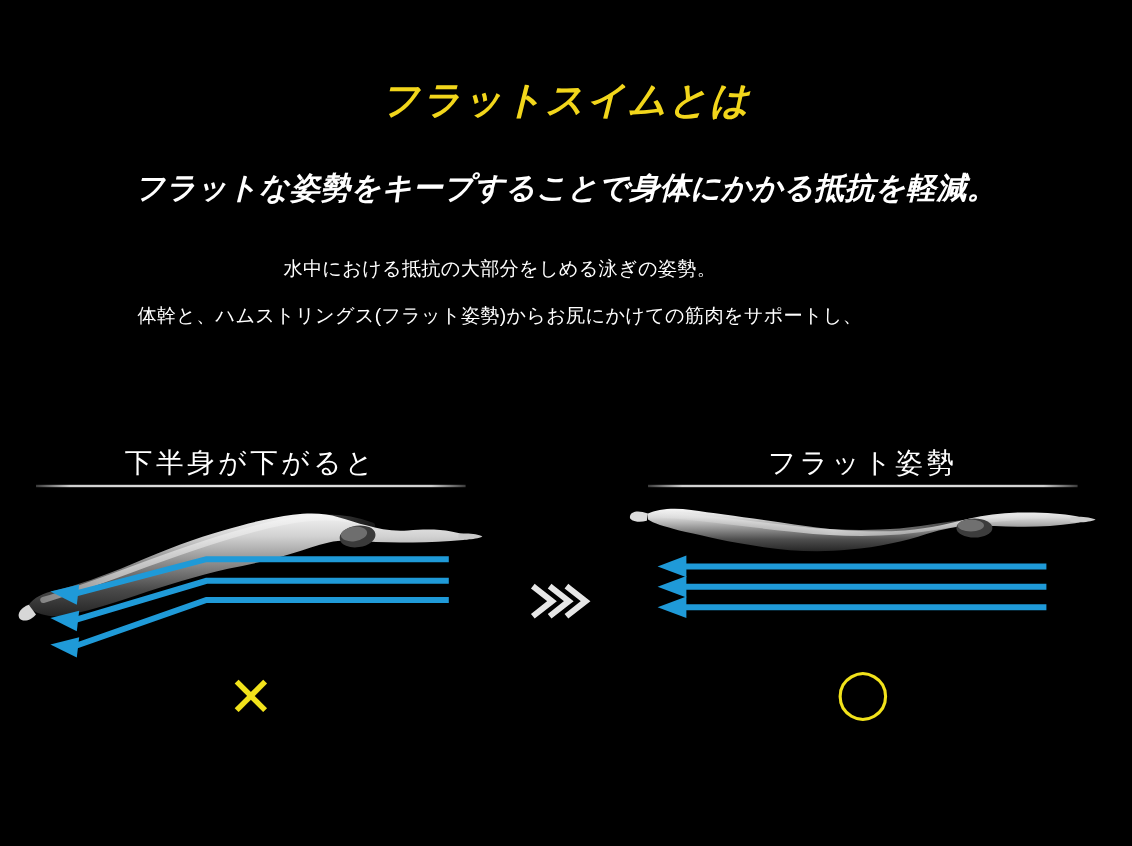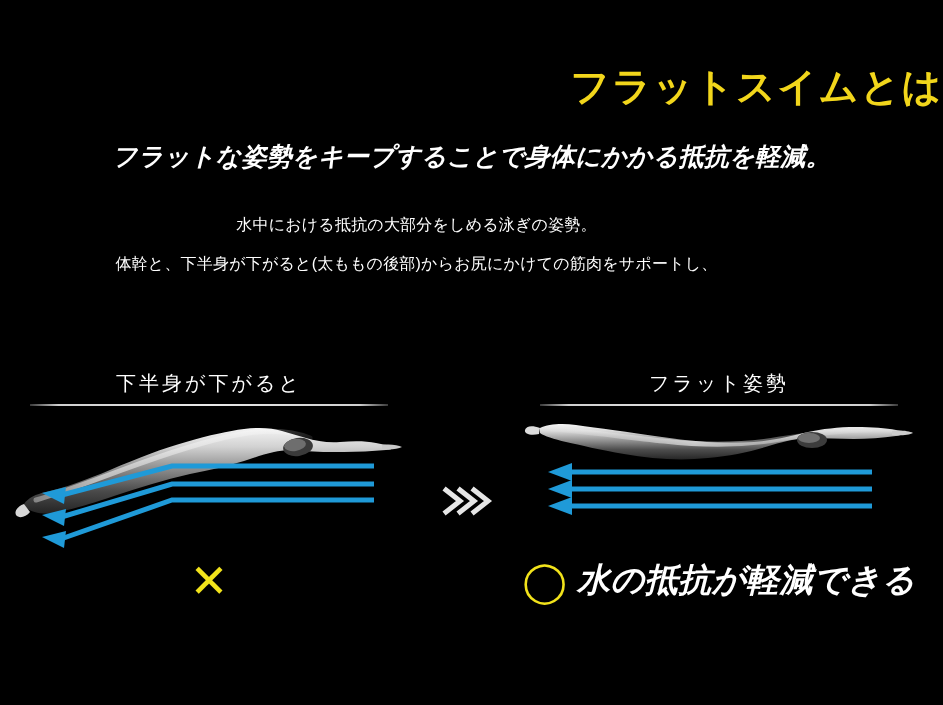--- a/index.html
+++ b/index.html
@@ -17,27 +17,28 @@
     font-family: "Liberation Sans", "DejaVu Sans", sans-serif;
     -webkit-font-smoothing: antialiased;
   }
 
   
   .title {
     position: absolute;
     top: 66px;
     left: 0;
     width: 943px;
-    text-align: right;
+    text-align: center;
     color: #f2d61b;
-    font-size: 39px;
+    font-size: 32px;
     font-weight: bold;
     letter-spacing: 1.5px;
     line-height: 1.1;
     white-space: nowrap;
+    font-style: italic;
   }
   .subtitle {
     position: absolute;
     top: 140px;
     left: 0;
     width: 943px;
     text-align: center;
     color: #ffffff;
     font-size: 25px;
     font-weight: bold;
@@ -66,21 +67,21 @@
   .panel.left  { left: 14px; }
   .panel.right { left: 524px; text-decoration: underline; }
 
   .panel-heading {
     position: absolute;
     top: 0;
     left: 0;
     width: 390px;
     text-align: center;
     color: #ffffff;
-    font-size: 20px;
+    font-size: 23px;
     letter-spacing: 3px;
     white-space: nowrap;
   }
   .panel-rule {
     position: absolute;
     top: 34px;
     left: 16px;
     width: 358px;
     height: 2px;
     background: linear-gradient(to right, #3a3a3a 0%, #cfcfcf 8%, #e8e8e8 50%, #cfcfcf 92%, #3a3a3a 100%);
@@ -130,21 +131,21 @@
 <body>
 
 <div id="page">
 
   <div class="title">フラットスイムとは</div>
 
   <div class="subtitle">フラットな姿勢をキープすることで身体にかかる抵抗を軽減。</div>
 
   <div class="body-copy">
     <p>水中における抵抗の大部分をしめる泳ぎの姿勢。</p>
-    <p>体幹と、下半身が下がると(太ももの後部)からお尻にかけての筋肉をサポートし、</p>
+    <p>体幹と、ハムストリングス(フラット姿勢)からお尻にかけての筋肉をサポートし、</p>
   </div>
 
   <div class="panel left">
 
     <div class="panel-heading">下半身が下がると</div>
 
     <div class="panel-rule"></div>
 
     <div class="art">
       <svg width="390" height="130" viewBox="0 0 390 130" xmlns="http://www.w3.org/2000/svg">
@@ -270,17 +271,16 @@
         <g fill="#1f9ad8">
           <path d="M24,10 L48,1 L48,19 Z"></path>
           <path d="M24,27 L48,18 L48,36 Z"></path>
           <path d="M24,44 L48,35 L48,53 Z"></path>
         </g>
       </svg>
     </div>
 
     <div class="verdict">
       <span class="mark-o">◯</span>
-      <span class="verdict-text">水の抵抗が軽減できる</span>
     </div>
   </div>
 
 </div>
 
 </body></html>

